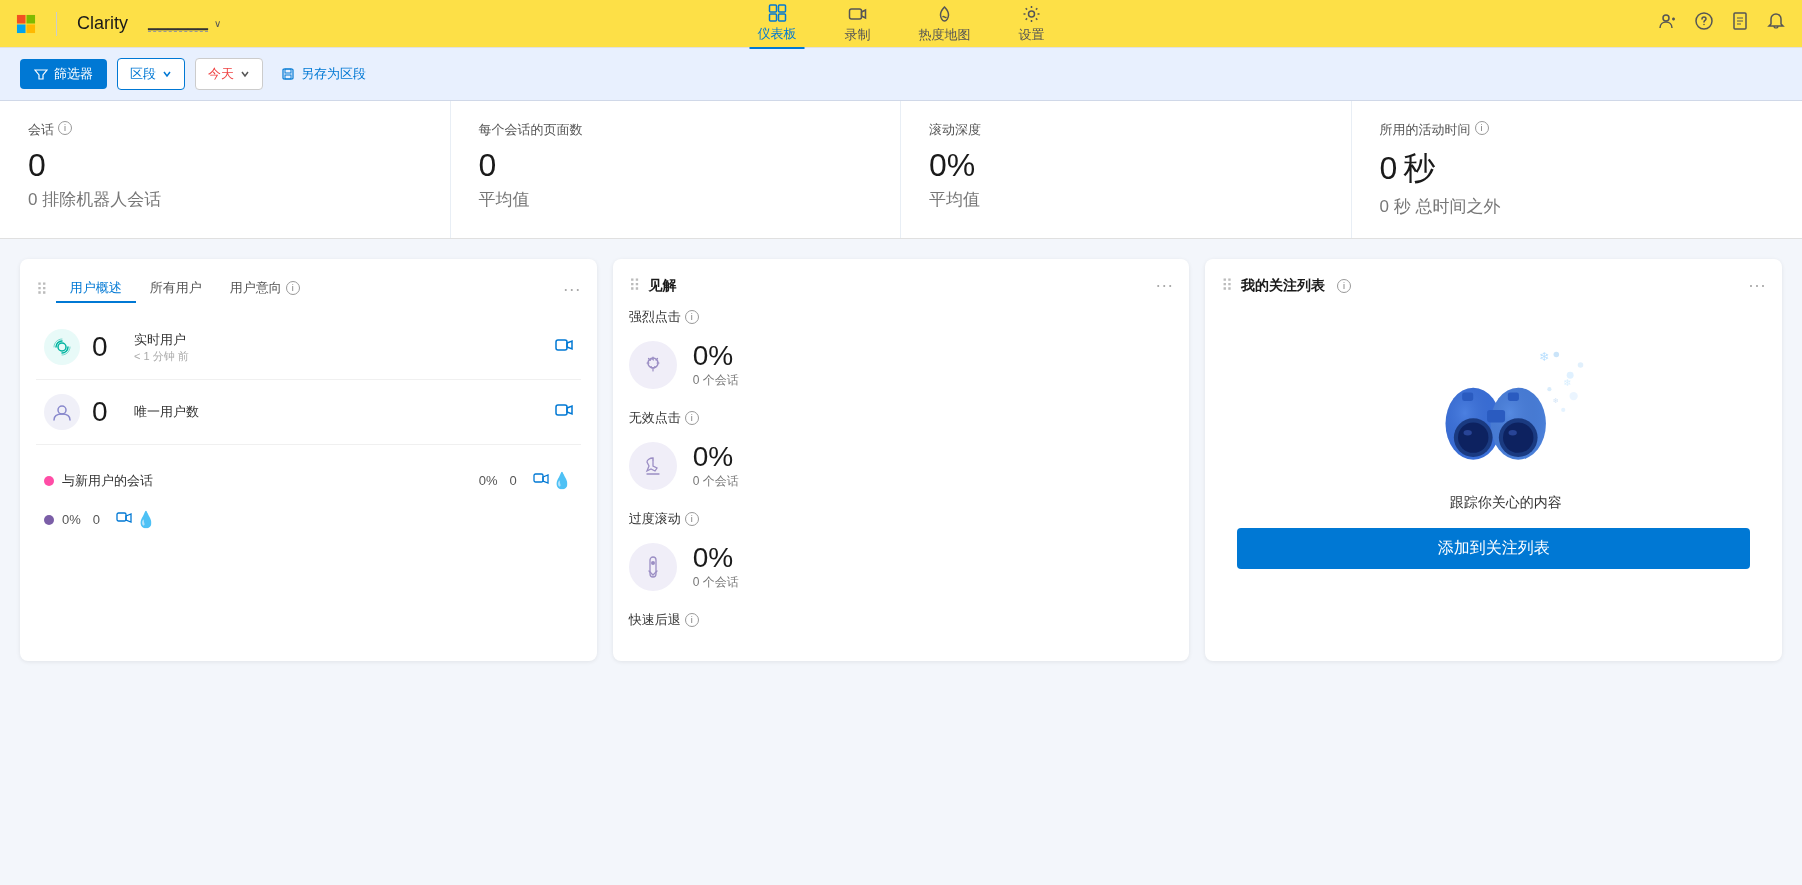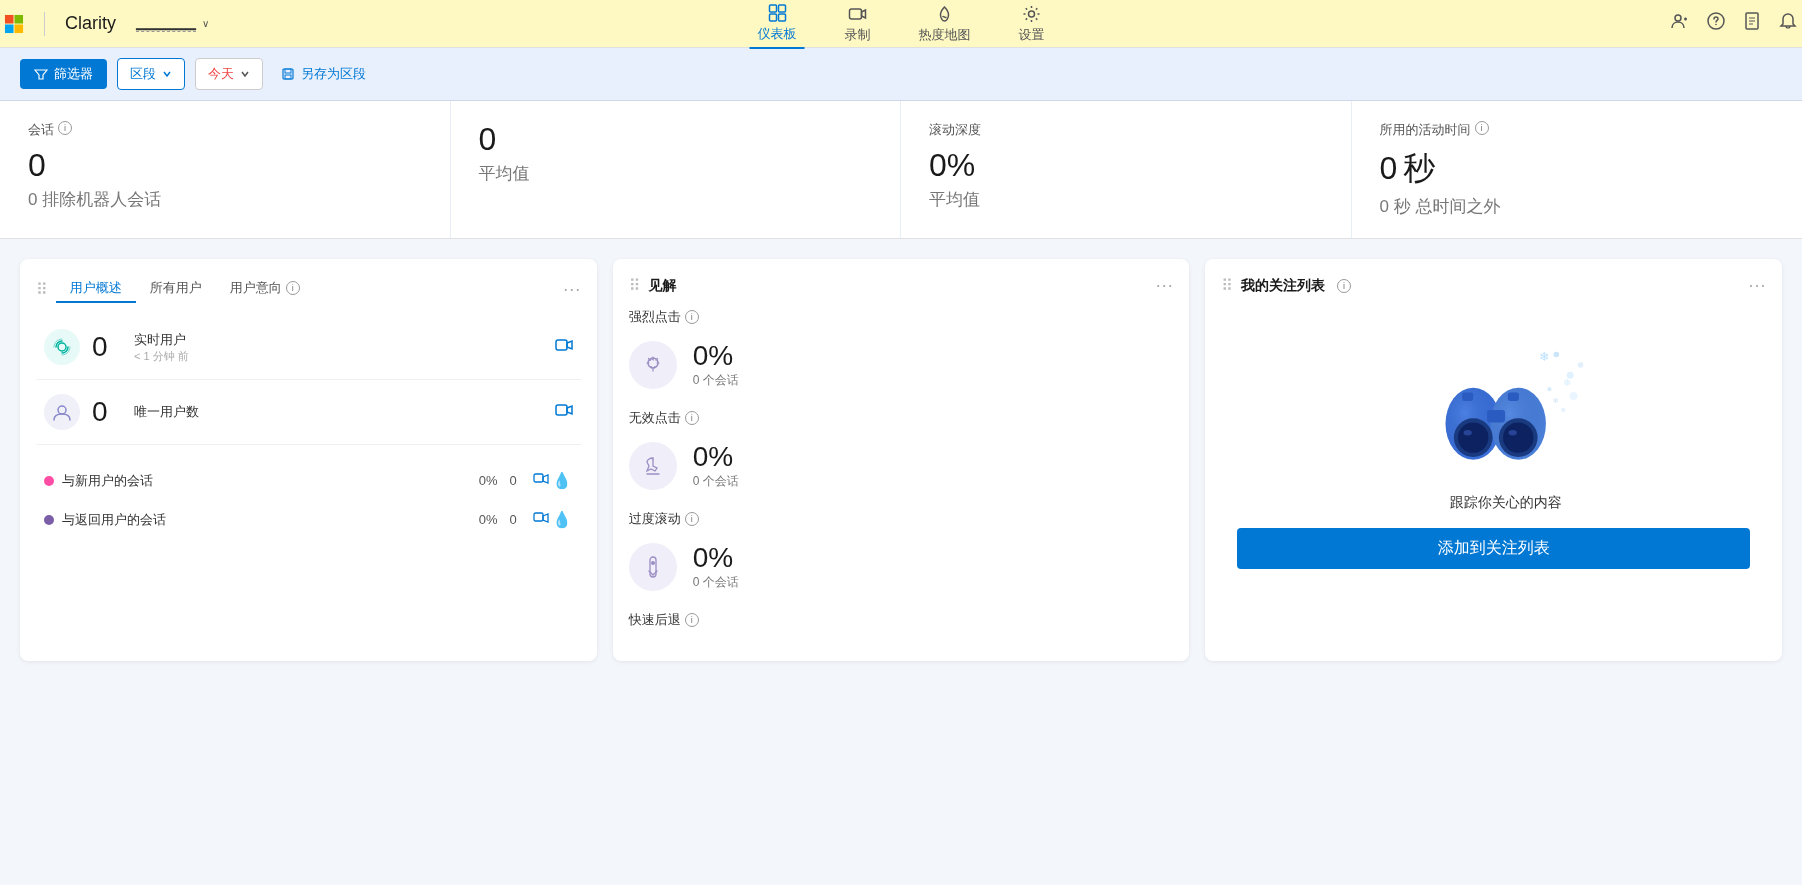--- a/index.html
+++ b/index.html
@@ -1,21 +1,21 @@
 <!DOCTYPE html>
 <html><head>
   <meta charset="utf-8">
   <style>
     * { box-sizing: border-box; margin: 0; padding: 0; }
     body { font-family: 'Segoe UI', -apple-system, sans-serif; background: #f3f6fb; color: #1a1a1a; font-size: 14px; }
 
     
     .topnav {
-      display: flex; align-items: center; background: #fef9c3;
-      border-bottom: 1px solid #e0e0e0; height: 48px; padding: 0 4px;
+      display: flex; align-items: center; background: #fde047;
+      border-bottom: 1px solid #e0e0e0; height: 48px; padding: 0 16px;
       position: relative;
     }
     .topnav-brand { display: flex; align-items: center; gap: 10px; }
     .ms-logo { width: 20px; height: 20px; }
     .divider-v { width: 1px; height: 24px; background: #ccc; margin: 0 10px; }
     .brand-name { font-size: 18px; font-weight: 400; color: #1a1a1a; }
     .project-selector { display: flex; align-items: center; gap: 6px; cursor: pointer; }
     .project-name { font-size: 14px; color: #333; border-bottom: 2px dashed #999; }
     .chevron-icon { font-size: 10px; color: #555; }
 
@@ -258,20 +258,23 @@
   <div class="stat-card">
     <div class="stat-label">
       <span>会话</span>
       <span class="info-icon">i</span>
     </div>
     <div class="stat-value">0</div>
     <div class="stat-sub">0 排除机器人会话</div>
   </div>
 
   <div class="stat-card">
+    <div class="stat-label">
+      <span>每个会话的页面数</span>
+    </div>
     <div class="stat-value">0</div>
     <div class="stat-sub">平均值</div>
   </div>
 
   <div class="stat-card">
     <div class="stat-label">
       <span>滚动深度</span>
     </div>
     <div class="stat-value">0%</div>
     <div class="stat-sub">平均值</div>
@@ -357,21 +360,20 @@
             <svg width="16" height="16" viewBox="0 0 16 16" fill="none">
               <rect x="1" y="3" width="9" height="8" rx="1.5" stroke="#0078d4" stroke-width="1.3" fill="none"></rect>
               <polygon points="10,6 15,4 15,12 10,10" stroke="#0078d4" stroke-width="1.3" fill="none"></polygon>
             </svg>
           </span>
           <span class="session-icon-drop">💧</span>
         </span>
       </div>
       <div class="user-session-row">
         <span class="dot dot-purple"></span>
-        <span class="session-label">与返回用户的会话</span>
         <span class="session-pct">0%</span>
         <span class="session-count">0</span>
         <span class="session-icons">
           <span class="session-icon">
             <svg width="16" height="16" viewBox="0 0 16 16" fill="none">
               <rect x="1" y="3" width="9" height="8" rx="1.5" stroke="#0078d4" stroke-width="1.3" fill="none"></rect>
               <polygon points="10,6 15,4 15,12 10,10" stroke="#0078d4" stroke-width="1.3" fill="none"></polygon>
             </svg>
           </span>
           <span class="session-icon-drop">💧</span>

